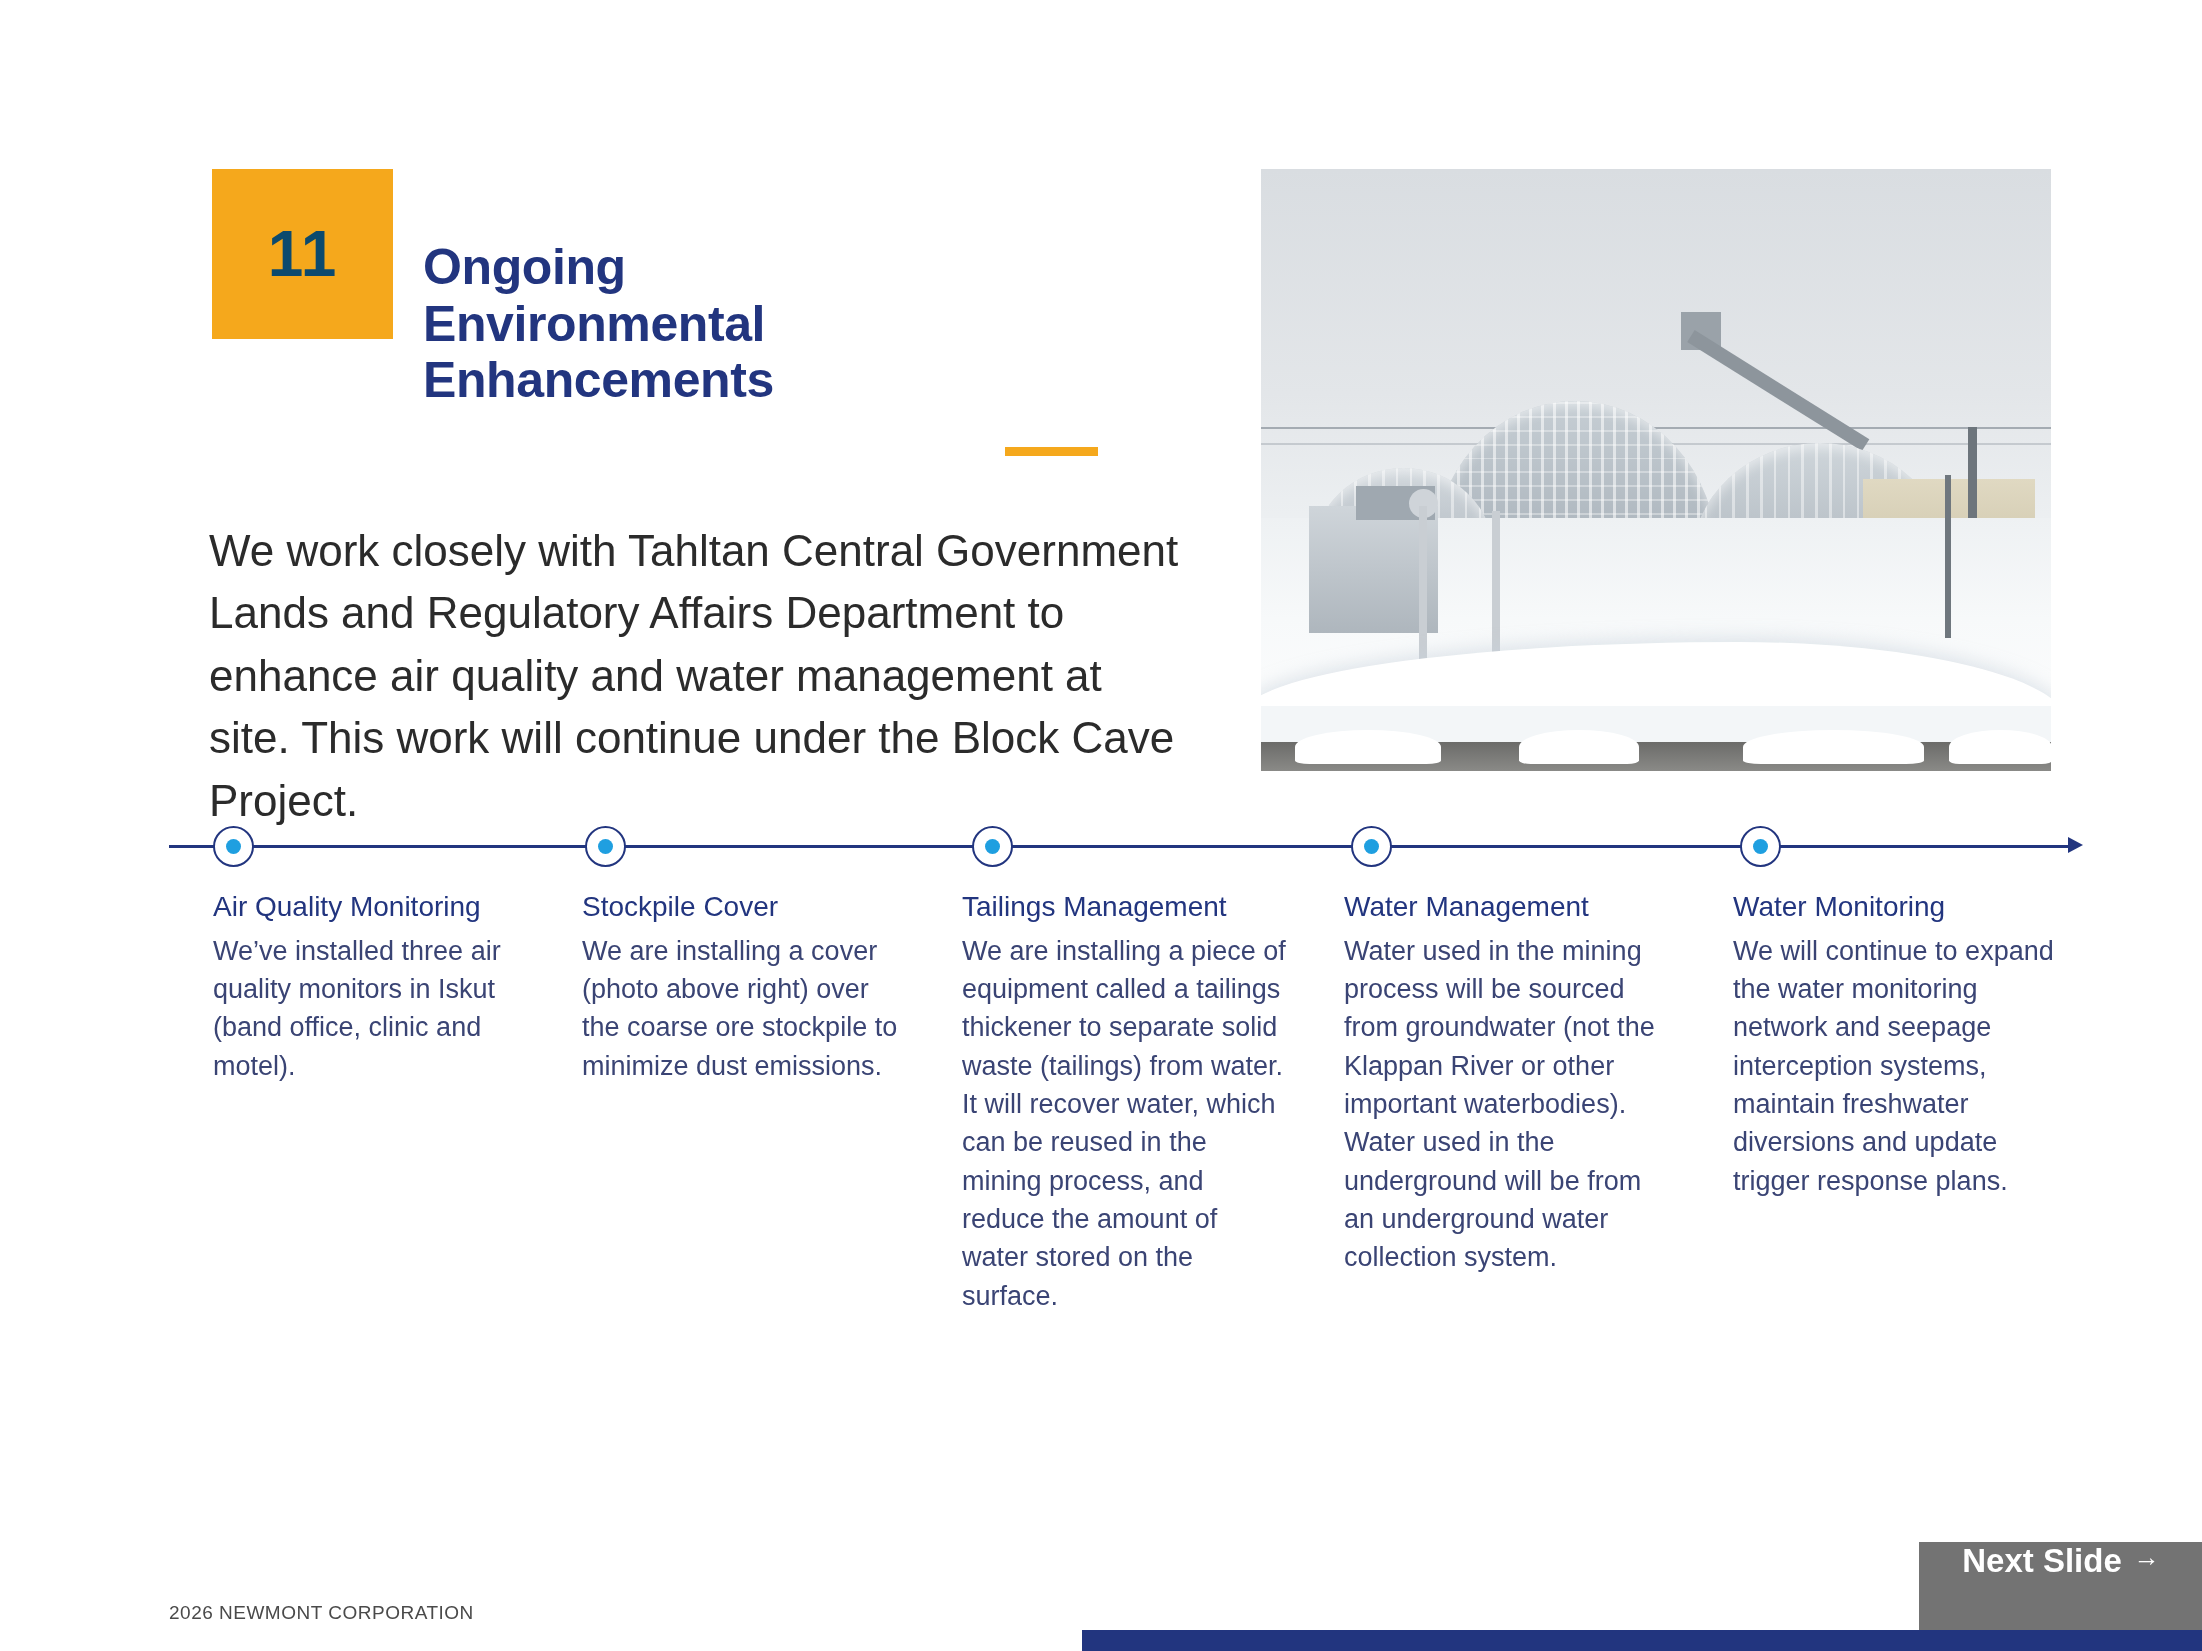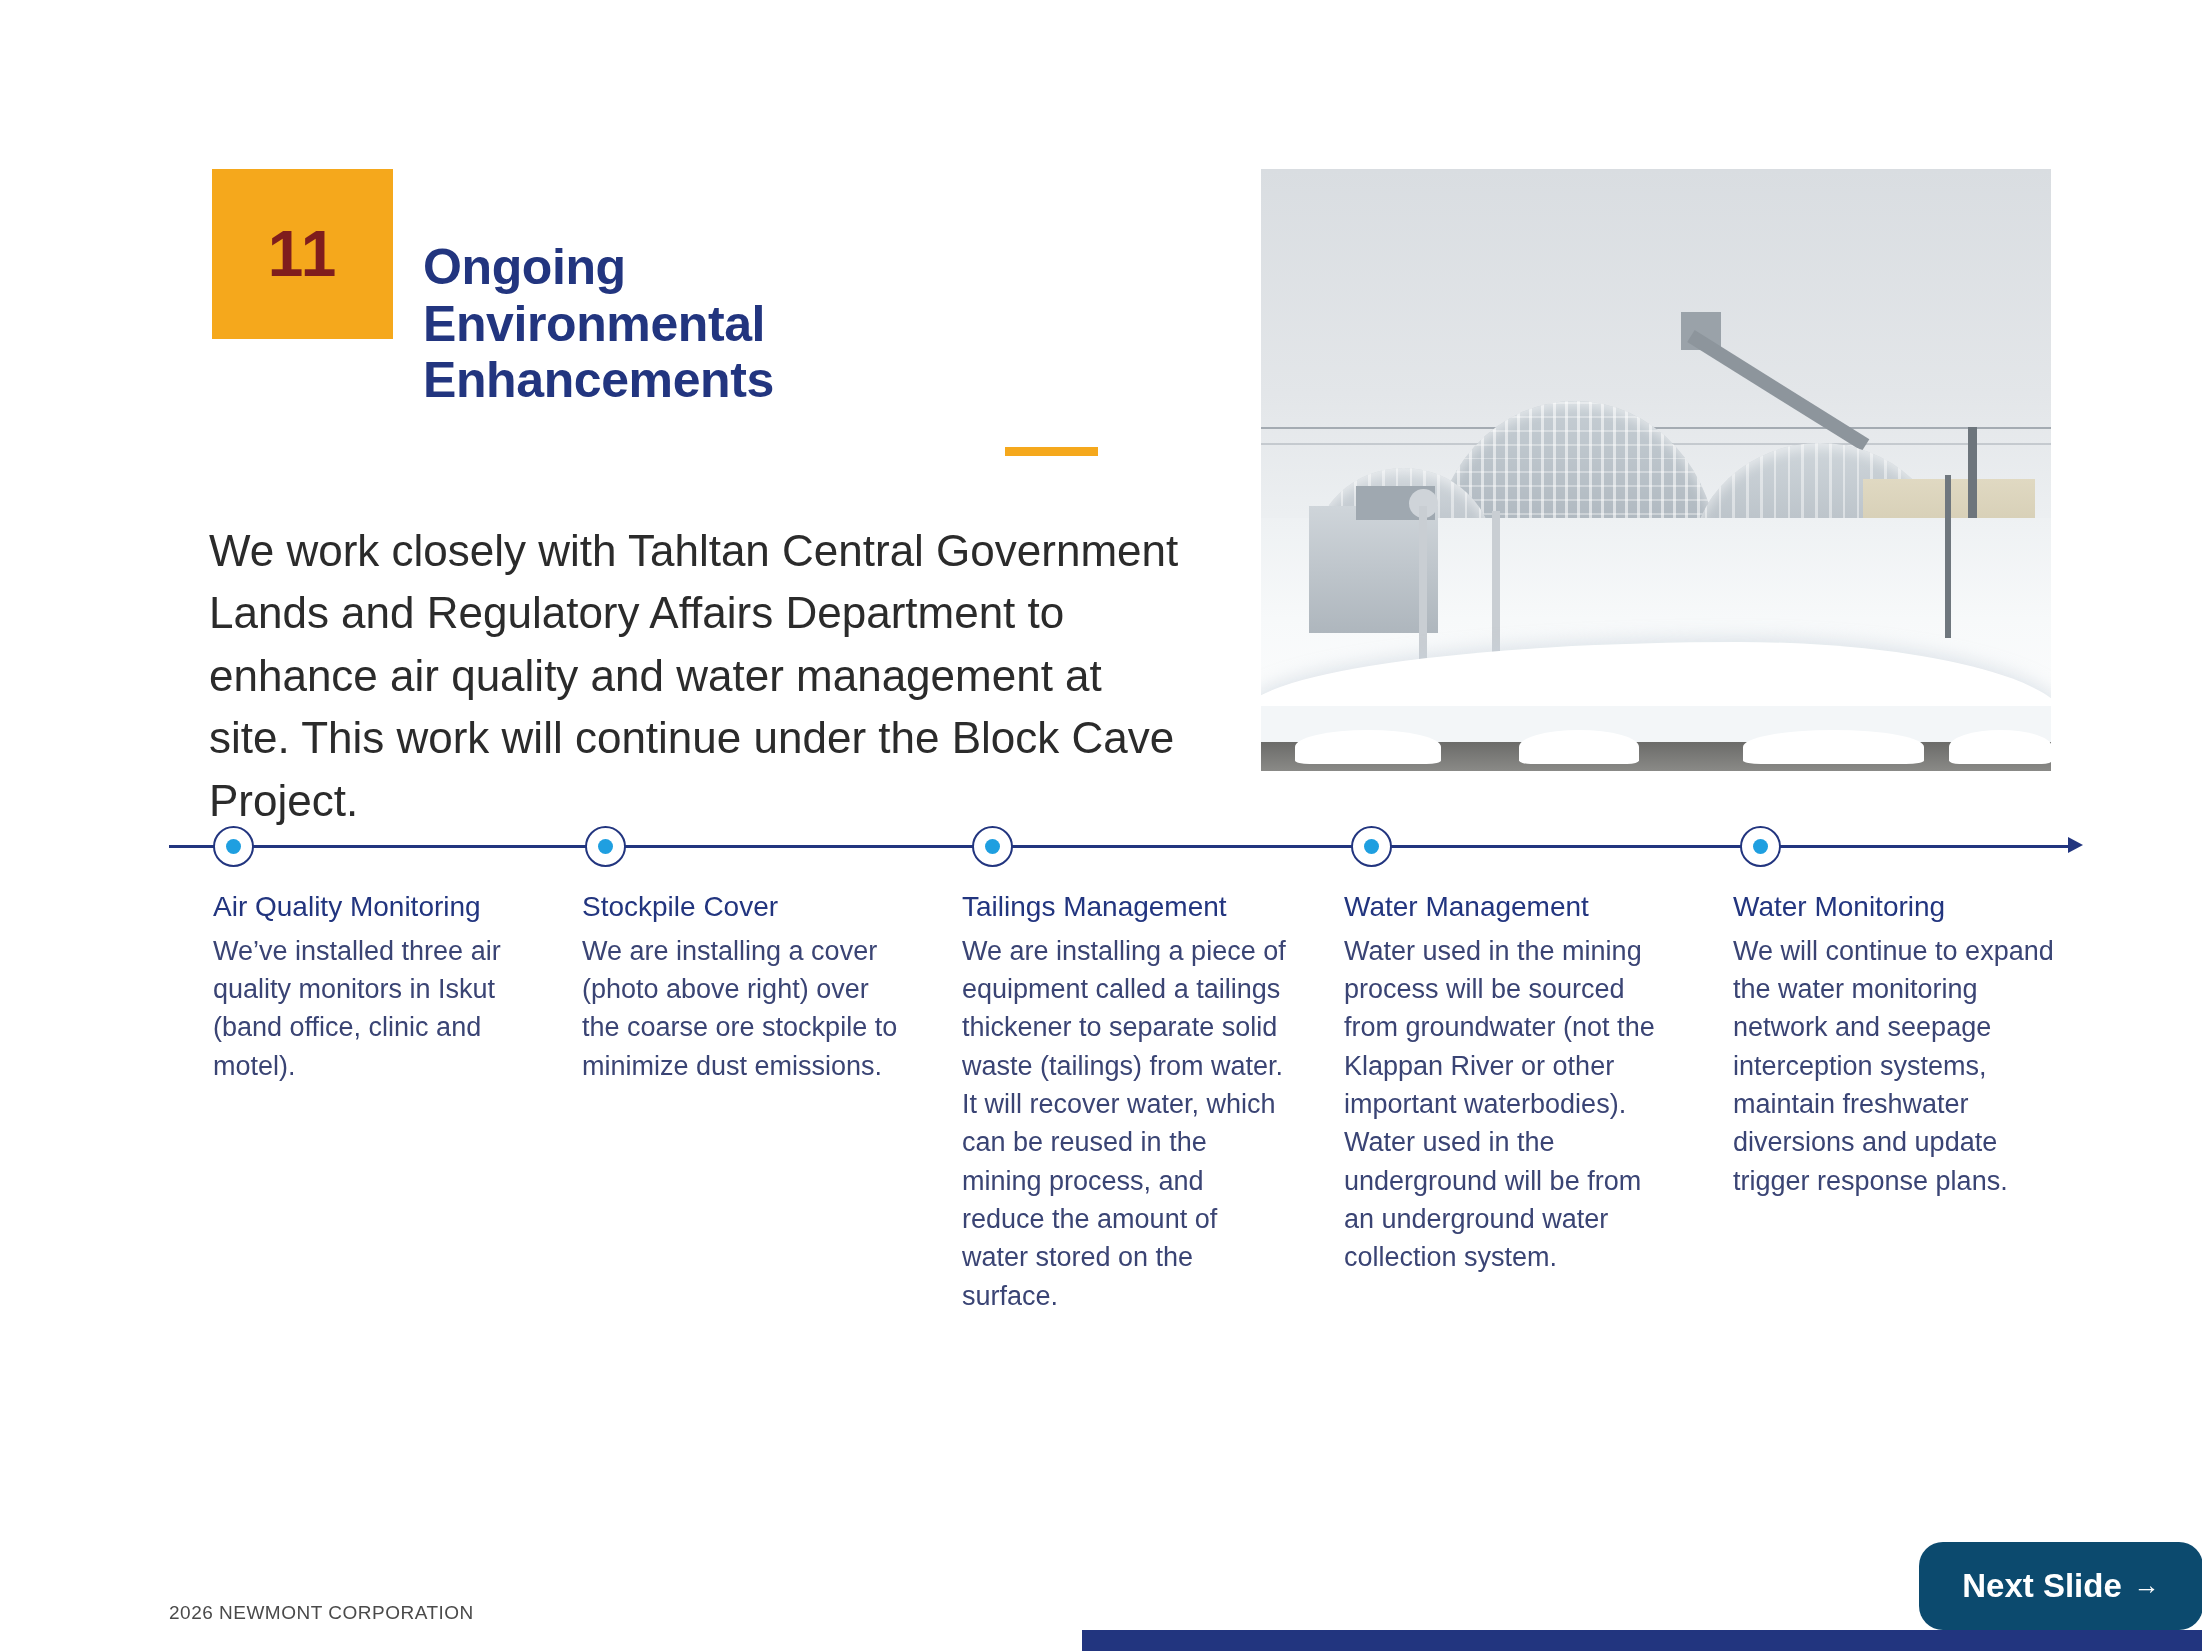--- a/index.html
+++ b/index.html
@@ -21,21 +21,21 @@
     left: 212px;
     top: 169px;
     width: 181px;
     height: 170px;
     background: #f5a81c;
     display: flex;
     align-items: center;
     justify-content: center;
   }
   .slide-number-box span {
-    color: #7f1d1d;
+    color: #0c4a6e;
     font-size: 64px;
     font-weight: bold;
     letter-spacing: 0.9px;
     line-height: 1;
   }
 
   .slide-title {
     position: absolute;
     left: 423px;
     top: 239px;
@@ -311,30 +311,29 @@
     width: 1120px;
     height: 22.4px;
     background: #22357f;
   }
   .next-slide-btn {
     position: absolute;
     right: 0;
     bottom: 22.4px;
     width: 284px;
     height: 88px;
-    background: #0c4a6e;
+    background: #737373;
     display: flex;
-    align-items: center;
+    align-items: flex-start;
     justify-content: center;
     color: #ffffff;
     font-size: 33px;
     font-weight: bold;
     gap: 12px;
     cursor: pointer;
-    border-radius: 24px;
   }
   .next-slide-btn .arrow { font-size: 26px; font-weight: normal;}
 </style>
 </head>
 <body>
 
 <div class="slide-number-box">
   <span>11</span>
 </div>
 

